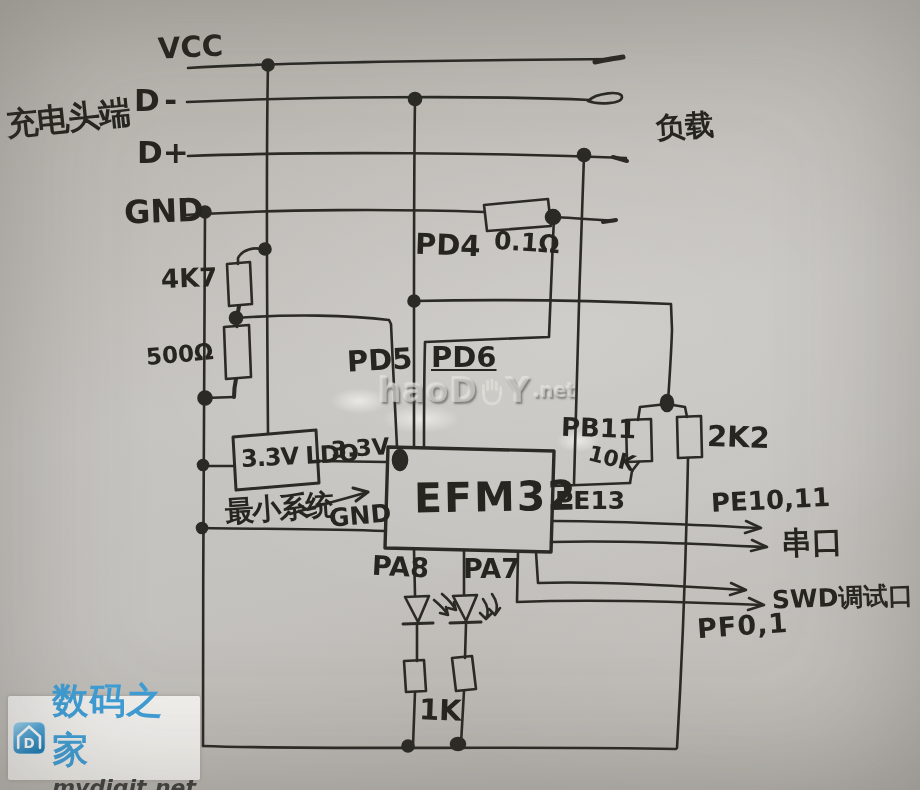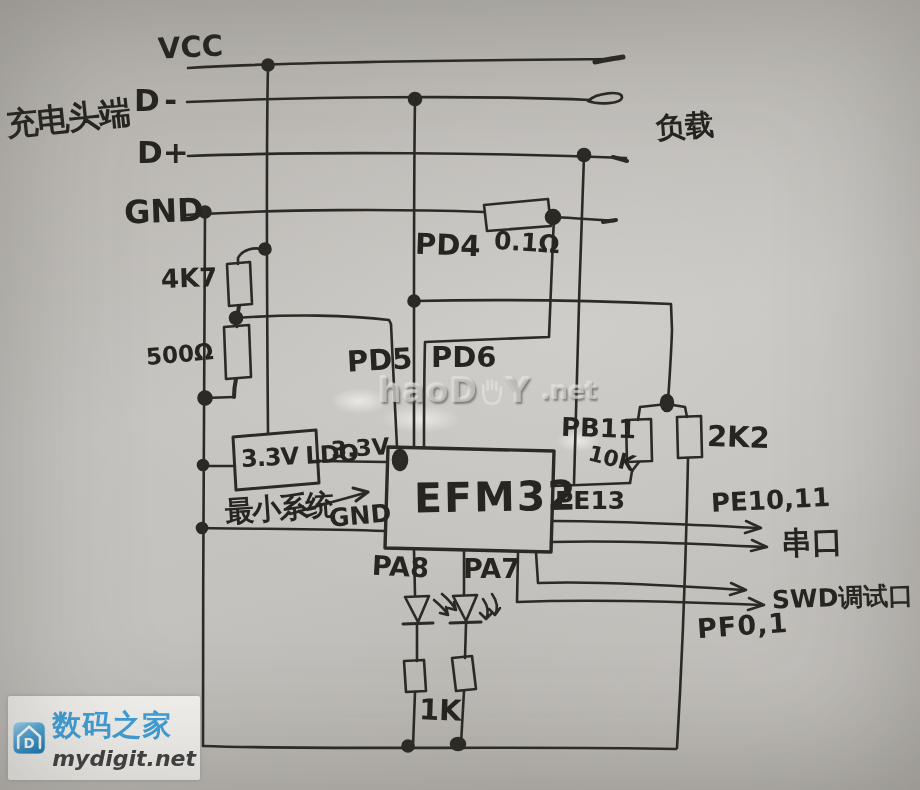--- a/index.html
+++ b/index.html
@@ -14,27 +14,27 @@
   .photo:after{content:"";position:absolute;inset:0;pointer-events:none;
     box-shadow:inset 0 0 140px rgba(70,66,58,0.30);}
   .smudge{position:absolute;border-radius:50%;pointer-events:none;
     background:radial-gradient(closest-side,rgba(240,238,233,0.85),rgba(240,238,233,0));}
   svg.circuit{position:absolute;left:0;top:0;}
   .lbl{position:absolute;color:#26251f;font-weight:600;line-height:1;white-space:nowrap;}
   .wm{position:absolute;left:378px;top:371px;display:flex;align-items:center;
     color:rgba(225,223,218,0.60);font-weight:700;
     text-shadow:1.5px 1.5px 2px rgba(66,63,58,0.55),-1px -1px 1px rgba(255,255,255,0.35);}
   .wm .big{font-size:33px;letter-spacing:1px;}
-  .wm .tld{font-size:25px;margin-left:10px;margin-bottom:1px;}
+  .wm .tld{font-size:19px;margin-left:2px;margin-bottom:1px;}
   .wm svg{margin:0 1px -2px 1px;}
   .logo{position:absolute;left:8px;top:696px;width:192px;height:84px;
     background:rgba(246,245,242,0.92);border-radius:2px;display:flex;align-items:center;
     box-shadow:0 0 4px rgba(120,116,108,0.4);padding:2px 4px;box-sizing:border-box;}
   .logo-text{margin-left:6px;display:flex;flex-direction:column;}
-  .logo-title{font-size:29px;font-weight:700;letter-spacing:1px;}
+  .logo-title{font-size:36px;font-weight:700;letter-spacing:1px;}
   .logo-url{font-size:22px;font-style:italic;font-weight:700;margin-top:0px;}
 </style>
 </head>
 <body>
 
 <div class="photo">
 
   <div class="smudge" style="left:330px;top:388px;width:58px;height:26px;"></div>
   <div class="smudge" style="left:382px;top:405px;width:78px;height:28px;"></div>
   <div class="smudge" style="left:556px;top:430px;width:44px;height:22px;"></div>
@@ -193,21 +193,21 @@
   <div class="lbl" style="left:137px;top:137px;font-size:31px;">D+</div>
   <div class="lbl" style="left:124px;top:195px;font-size:32px;transform:rotate(-2deg);">GND</div>
   <div class="lbl" style="left:656px;top:112px;font-size:29px;transform:rotate(-4deg);">负载</div>
 
   <div class="lbl" style="left:161px;top:265px;font-size:26px;transform:rotate(-2deg);">4K7</div>
   <div class="lbl" style="left:146px;top:343px;font-size:23px;transform:rotate(-5deg);">500Ω</div>
   <div class="lbl" style="left:494px;top:230px;font-size:25px;transform:rotate(4deg);">0.1Ω</div>
 
   <div class="lbl" style="left:415px;top:231px;font-size:29px;transform:rotate(2deg);">PD4</div>
   <div class="lbl" style="left:347px;top:346px;font-size:29px;transform:rotate(-3deg);">PD5</div>
-  <div class="lbl" style="left:431px;top:343px;font-size:29px;">PD6</div>
+  <div class="lbl" style="left:431px;top:343px;font-size:29px;text-decoration:underline;">PD6</div>
 
   <div class="lbl" style="left:241px;top:444px;font-size:24px;transform:rotate(-3deg);letter-spacing:-1px;">3.3V LDO</div>
   <div class="lbl" style="left:331px;top:437px;font-size:23px;transform:rotate(-4deg);">3.3V</div>
   <div class="lbl" style="left:225px;top:494px;font-size:29px;transform:rotate(-4deg);letter-spacing:-2px;">最小系统</div>
   <div class="lbl" style="left:329px;top:503px;font-size:25px;transform:rotate(-5deg);">GND</div>
   <div class="lbl" style="left:414px;top:477px;font-size:41px;letter-spacing:2px;transform:rotate(-1deg);">EFM32</div>
 
   <div class="lbl" style="left:561px;top:415px;font-size:26px;transform:rotate(2deg);">PB11</div>
   <div class="lbl" style="left:588px;top:448px;font-size:22px;transform:rotate(14deg);">10K</div>
   <div class="lbl" style="left:707px;top:423px;font-size:29px;transform:rotate(2deg);">2K2</div>

